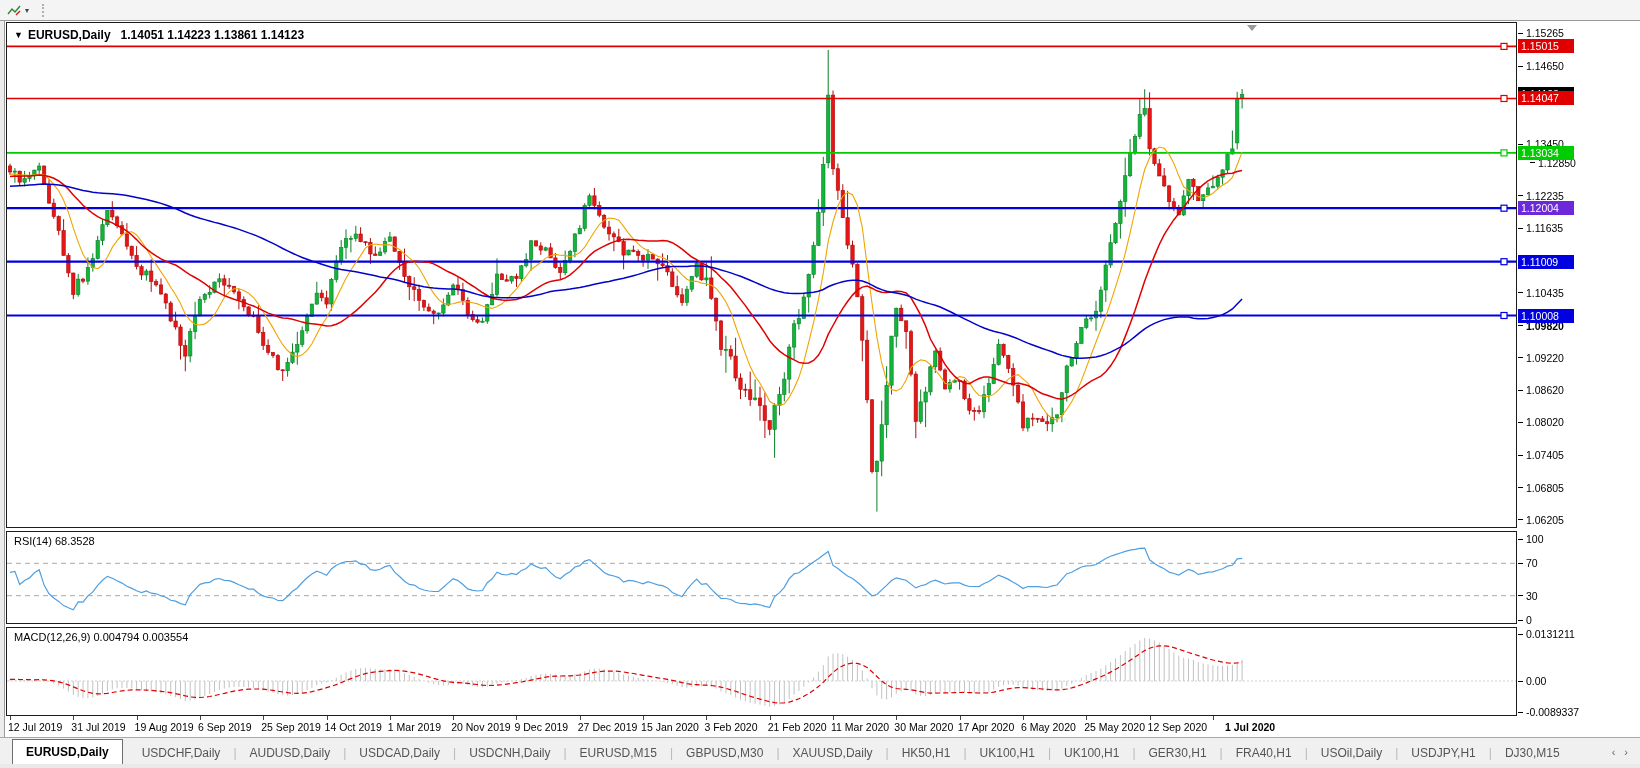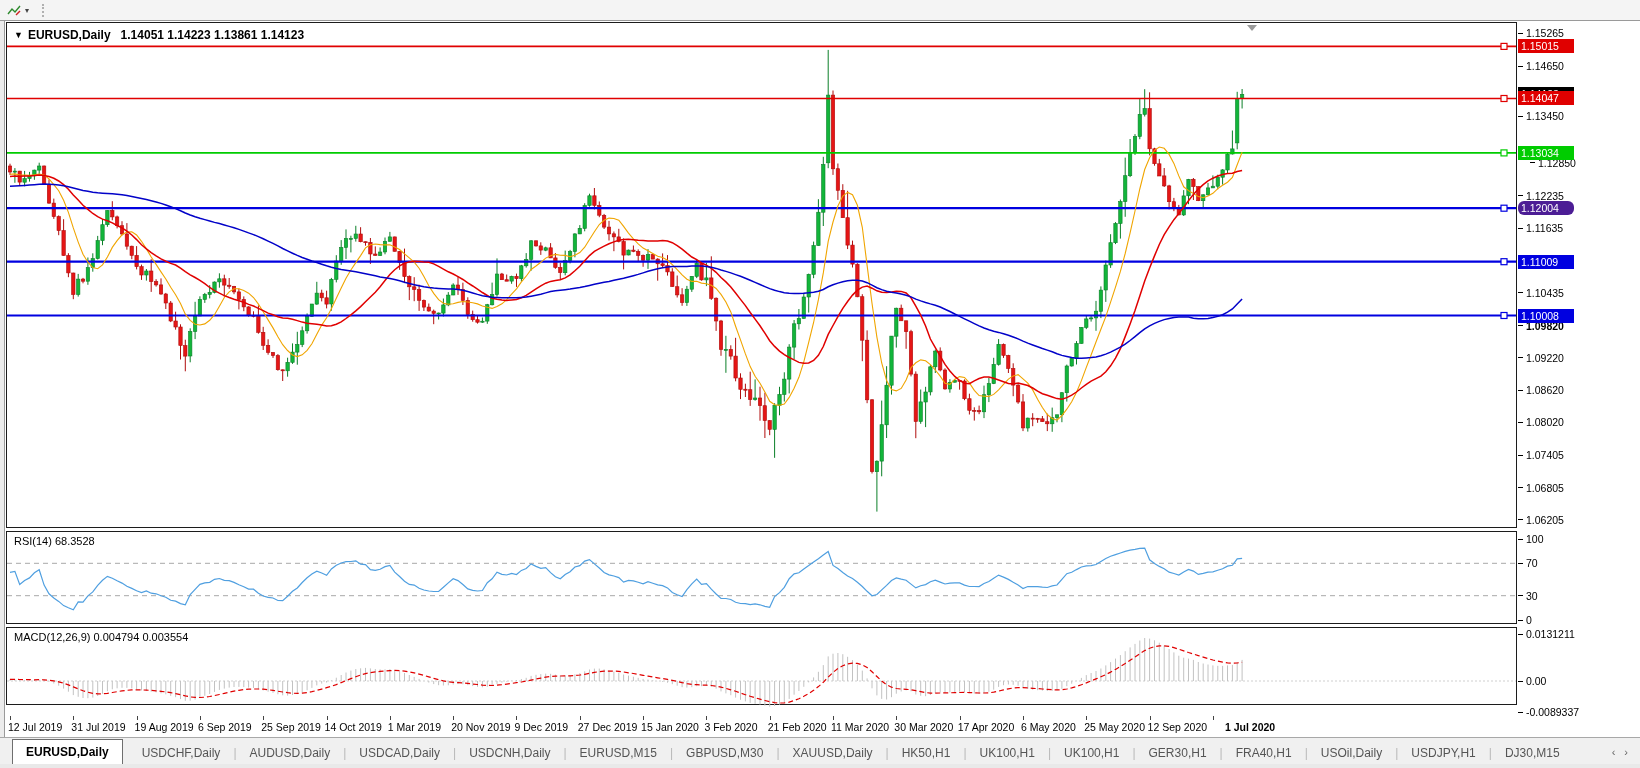--- a/index.html
+++ b/index.html
@@ -16,21 +16,21 @@
   .tfbtn{font-size:11px;color:#333;padding:2px 8px;margin:0 1px;border:1px solid transparent;border-radius:2px;cursor:pointer;}
   .tfbtn.active{background:#fdfdfd;border-color:#9db8d2;box-shadow:inset 0 0 3px #cfe0f0;}
   .vsep{width:1px;height:15px;background:#cfcfcf;margin:0 5px;}
 
   .left-edge{position:absolute;left:0;top:21px;width:5px;height:743px;background:#ececec;border-right:1px solid #9a9a9a;}
 
   
   .panel{position:absolute;left:6px;width:1511px;background:#fff;border:1px solid #1c1c1c;}
   #panel-main{top:22px;height:506px;}
   #panel-rsi{top:531px;height:93px;}
-  #panel-macd{top:627px;height:78px;}
+  #panel-macd{top:627px;height:89px;}
   .panel svg{position:absolute;left:0;top:0;}
 
   .chart-title{position:absolute;left:7px;top:5px;font-size:12px;font-weight:700;color:#000;
                display:flex;align-items:center;white-space:nowrap;}
   .chart-title .menu-caret{font-size:9px;margin-right:5px;}
   .chart-title .ohlc{margin-left:10px;}
   .ind-label{position:absolute;left:7px;top:3px;font-size:11px;color:#000;white-space:nowrap;}
   .shift-marker{position:absolute;left:1240px;top:2px;width:0;height:0;
                 border-left:5px solid transparent;border-right:5px solid transparent;border-top:6px solid #9a9a9a;}
 
@@ -891,21 +891,21 @@
 
   <div id="scale-col">
       <div class="ptick" style="top: 5px;">
         <span class="dash"></span>
         <span>1.15265</span>
       </div>
       <div class="ptick" style="top: 38.0501px;">
         <span class="dash"></span>
         <span>1.14650</span>
       </div>
-      <div class="ptick" style="top: 88px;">
+      <div class="ptick" style="top: 116px;">
         <span class="dash"></span>
         <span>1.13450</span>
       </div>
       <div class="ptick" style="top: 134.782px; padding-left: 12px;">
         <span class="dash"></span>
         <span>1.12850</span>
       </div>
       <div class="ptick" style="top: 167.832px;">
         <span class="dash"></span>
         <span>1.12235</span>
@@ -971,21 +971,21 @@
         <span>0.00</span>
       </div>
       <div class="ptick" style="top: 684px;">
         <span class="dash"></span>
         <span>-0.0089337</span>
       </div>
       <div class="badge" style="top: 66.3711px; background: rgb(0, 0, 0);">1.14123</div>
       <div class="badge" style="top: 18.435px; background: rgb(224, 0, 0);">1.15015</div>
       <div class="badge" style="top: 70.4553px; background: rgb(224, 0, 0);">1.14047</div>
       <div class="badge" style="top: 124.894px; background: rgb(0, 204, 0);">1.13034</div>
-      <div class="badge" style="top: 180.246px; background: #4c1d95; border-radius: 6px;">1.12004</div>
+      <div class="badge" style="top: 180.246px; background: #6d28d9;">1.12004</div>
       <div class="badge" style="top: 233.717px; background: rgb(0, 0, 224);">1.11009</div>
       <div class="badge" style="top: 287.511px; background: rgb(0, 0, 224);">1.10008</div>
     </div>
   <div id="date-row">
       <div class="dtick" style="left: 4px;"></div>
       <div class="dlabel" style="left: 2px;">12 Jul 2019</div>
       <div class="dtick" style="left: 67.31px;"></div>
       <div class="dlabel" style="left: 65.31px;">31 Jul 2019</div>
       <div class="dtick" style="left: 130.62px;"></div>
       <div class="dlabel" style="left: 128.62px;">19 Aug 2019</div>

